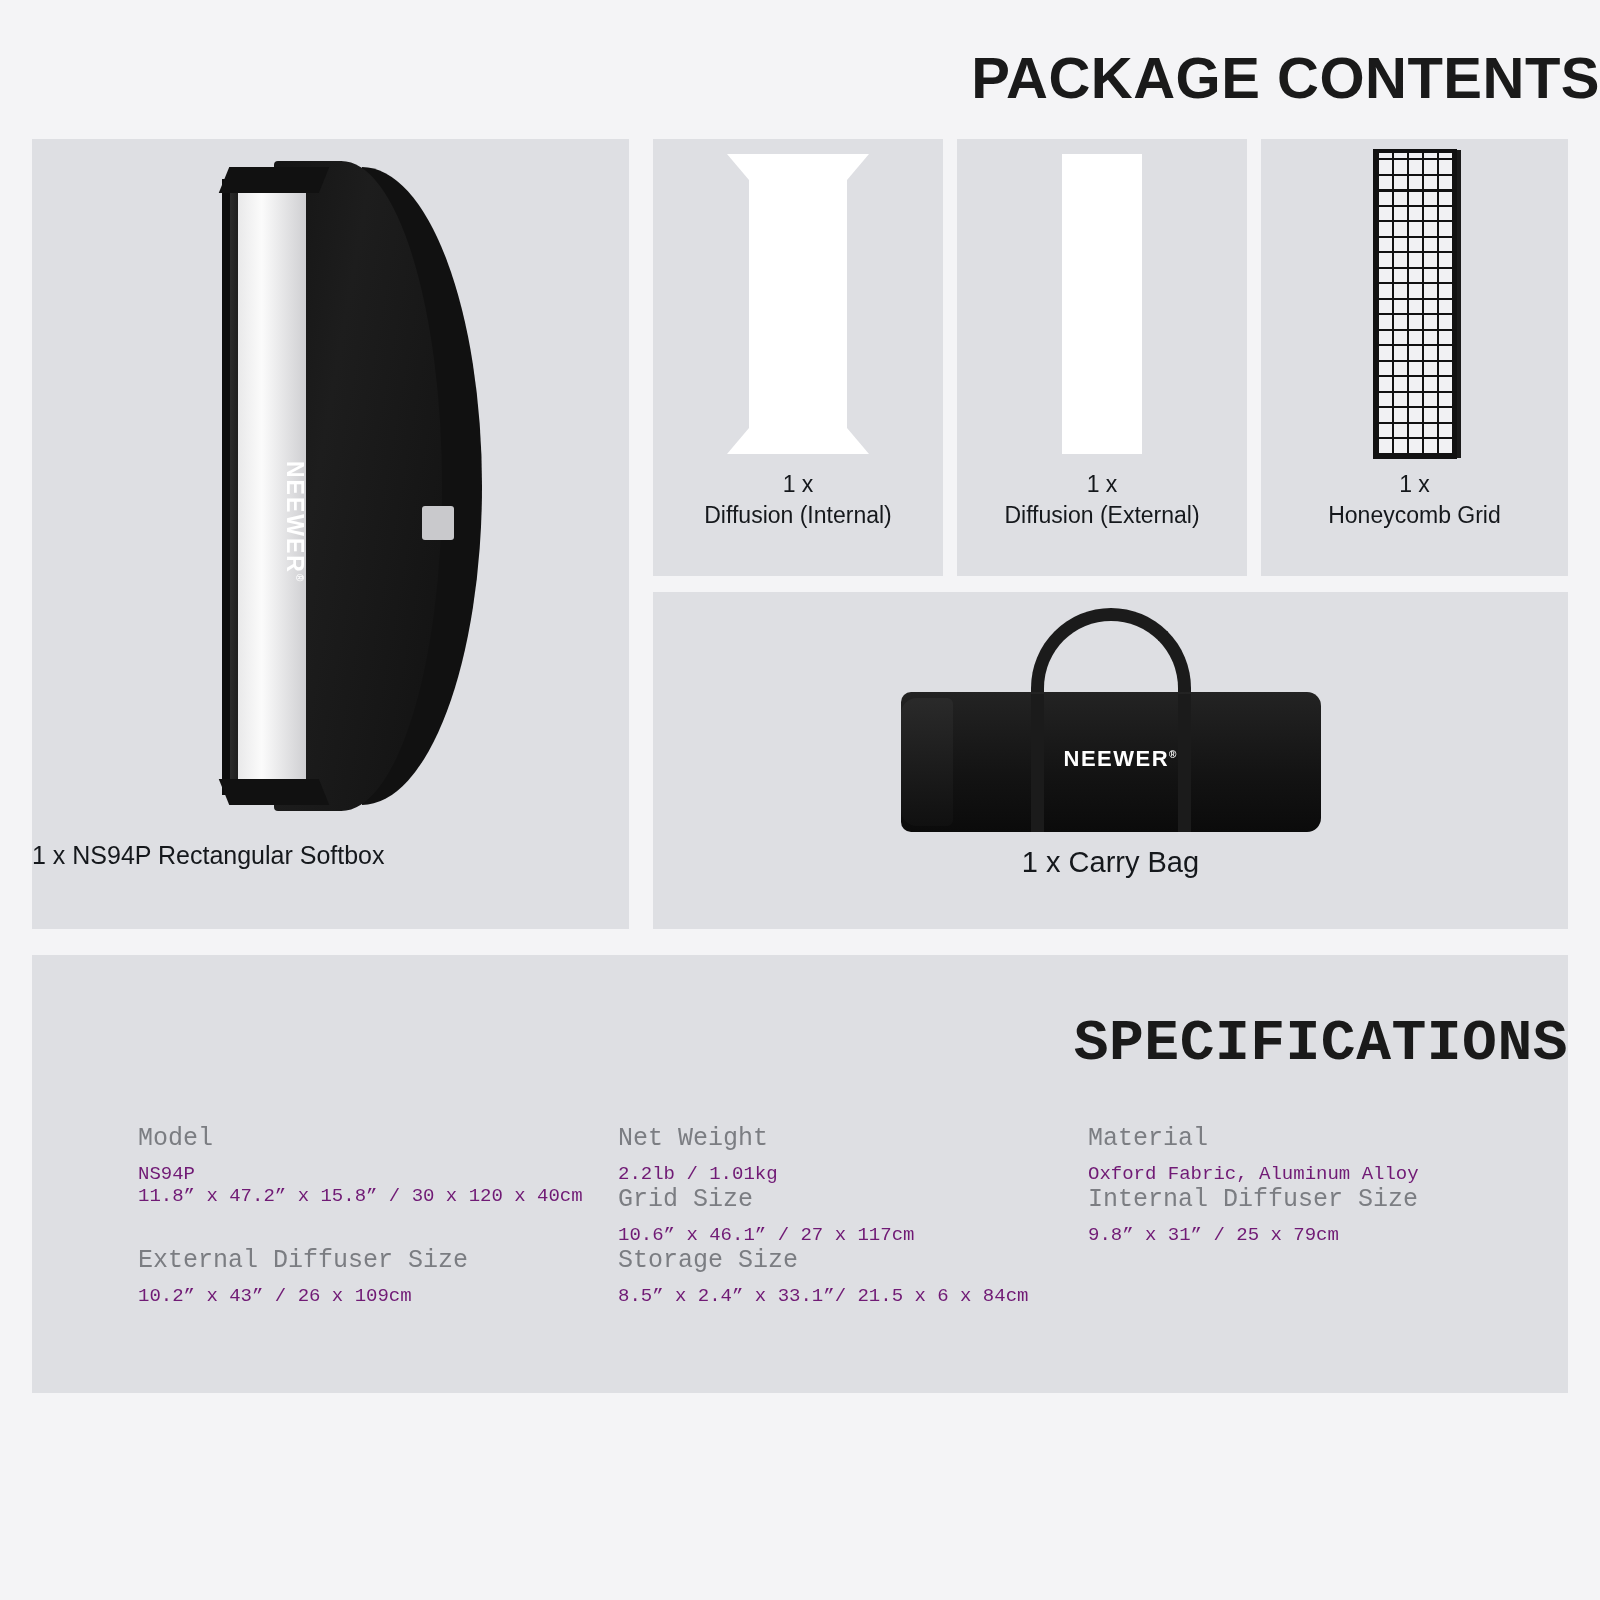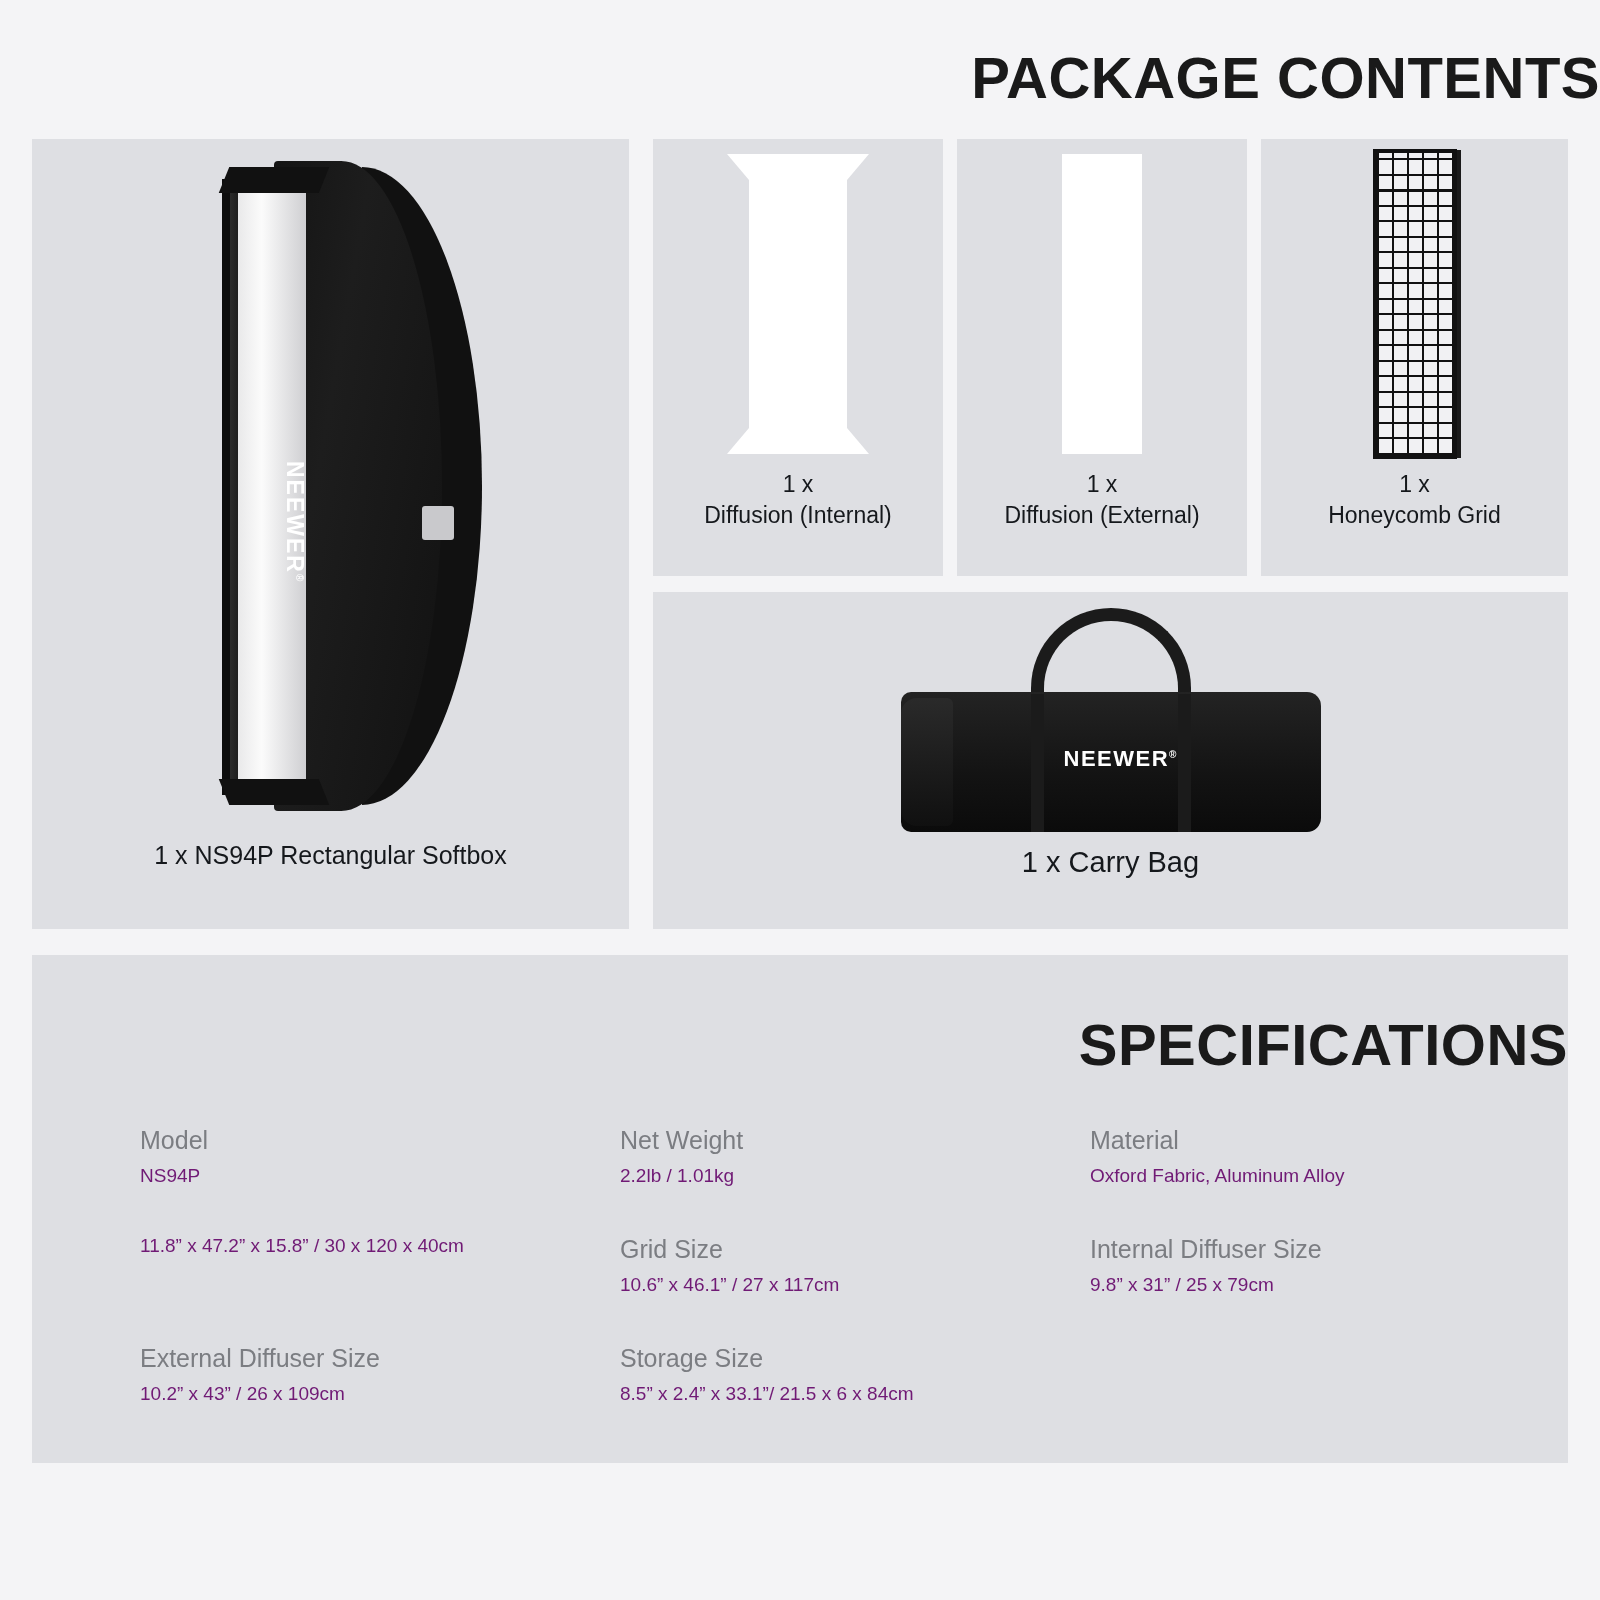--- a/index.html
+++ b/index.html
@@ -41,21 +41,21 @@
     background: #dedfe3;
     display: flex;
     flex-direction: column;
     align-items: center;
     justify-content: flex-start;
   }
   .card-caption {
     font-size: 25px;
     line-height: 1.3;
     color: #15181c;
-    text-align: center;
+    text-align: left;
     font-weight: 500;
   }
 
   
   #card-softbox {
     left: 0; top: 0; width: 597px; height: 790px;
   }
   #softbox-art {
     width: 100%;
     height: 690px;
@@ -192,30 +192,29 @@
     color: #fff; font-size: 22px; font-weight: 800; letter-spacing: 1.5px;
   }
   .bag-logo sup { font-size: 10px; vertical-align: super; }
 
   
   .specs {
     position: absolute;
     left: 32px;
     top: 955px;
     width: 1536px;
-    height: 508px;
+    height: 438px;
     background: #dedfe3;
+    font-family: Liberation Mono, monospace;
   }
   #specs-title { padding-top: 56px; padding-bottom: 48px; }
   .spec-grid {
     display: grid;
     grid-template-columns: 480px 470px 1fr;
-    row-gap: 48px;
-    padding: 0 84px;
-    margin-left: 24px;
+    padding: 0 106px;
   }
   .spec-item { }
   .spec-label {
     font-size: 25px;
     color: #7b7d82;
     margin-bottom: 10px;
     font-weight: 400;
   }
   .spec-value {
     font-size: 19px;

